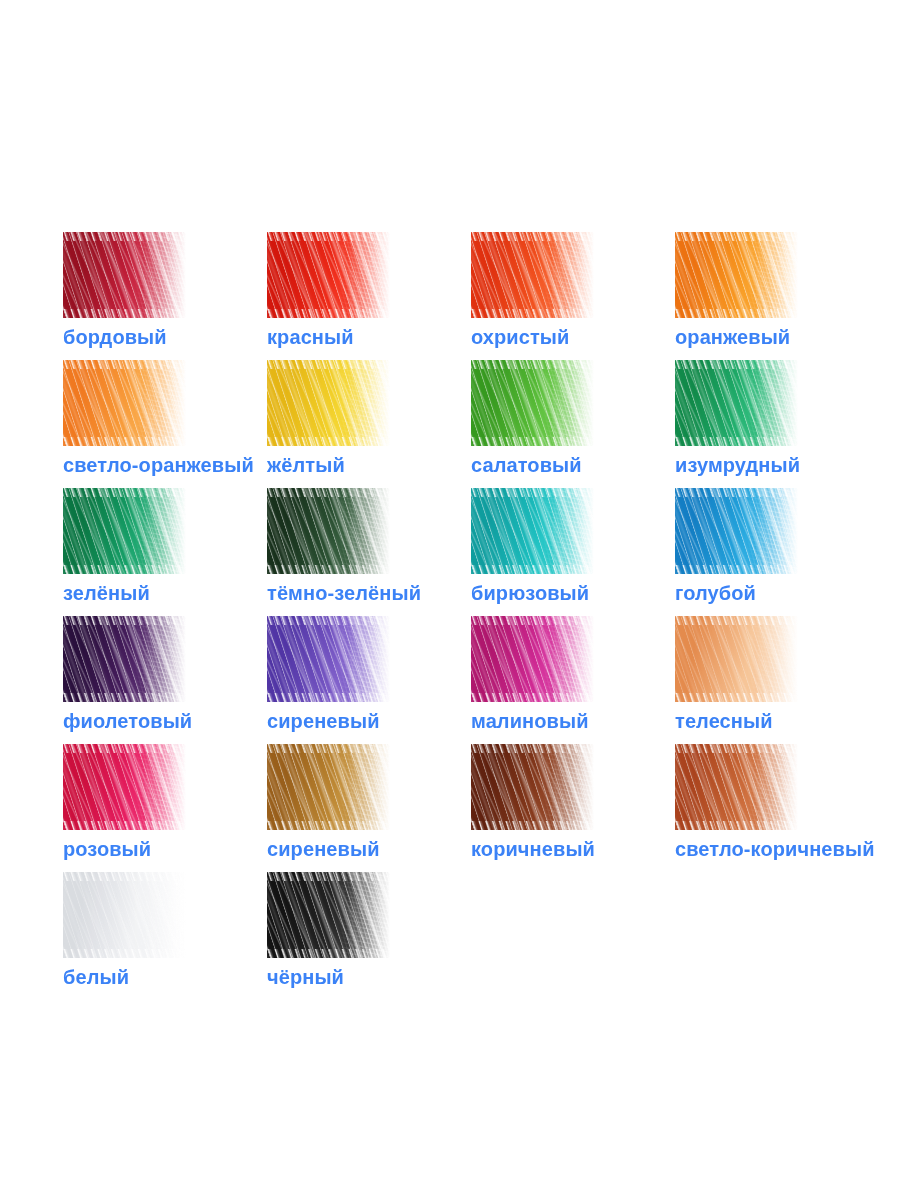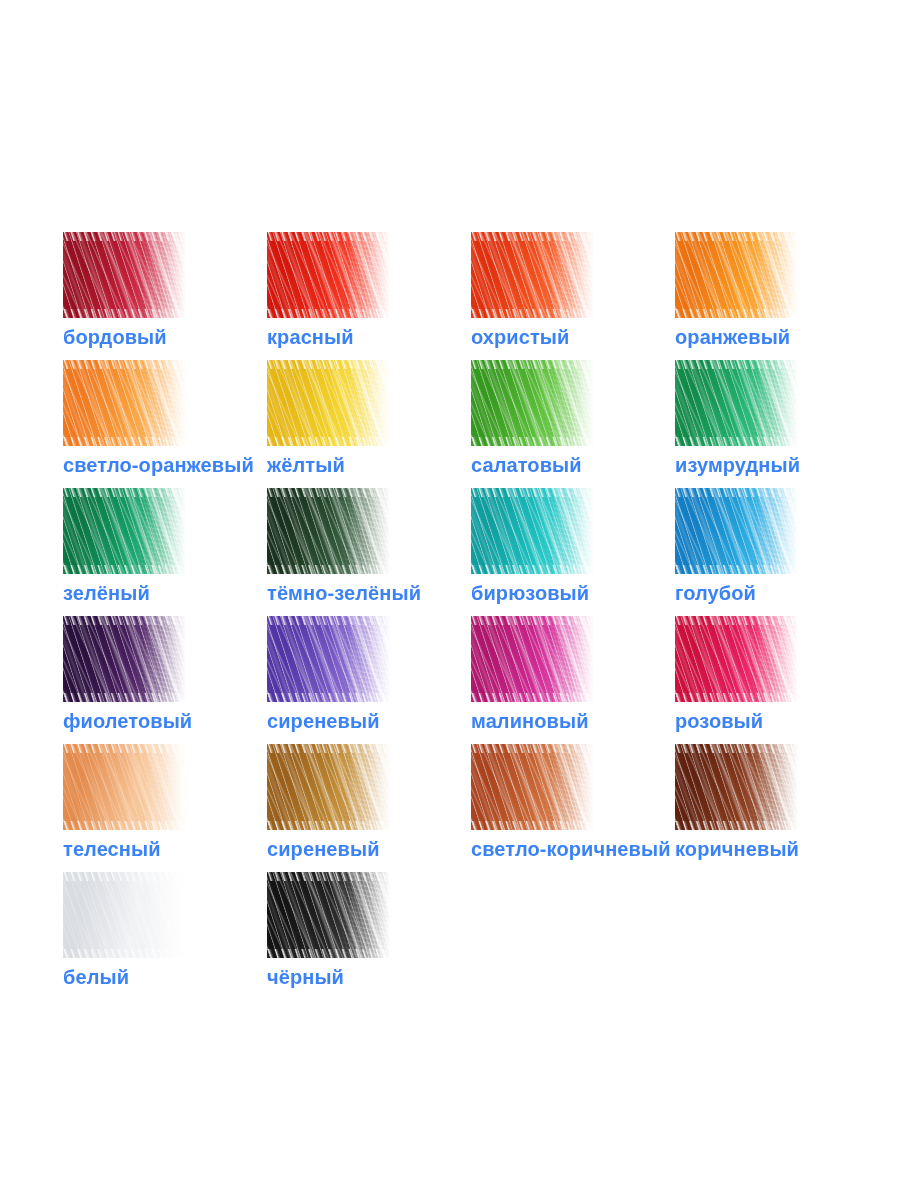--- a/index.html
+++ b/index.html
@@ -373,83 +373,83 @@
           <div class="patch-strokes"></div>
           <div class="patch-strokes2"></div>
           <div class="patch-streaks"></div>
           <div class="patch-grain"></div>
           <div class="patch-edge-top"></div>
           <div class="patch-edge-bottom"></div>
         </div>
         <div class="swatch-label">малиновый</div>
       </div>
       <div class="swatch-cell">
+        <div class="swatch-patch is-pale" style="--c: #f6c394; --cd: #eaa96f;">
+          <div class="patch-body"></div>
+          <div class="patch-core"></div>
+          <div class="patch-strokes"></div>
+          <div class="patch-strokes2"></div>
+          <div class="patch-streaks"></div>
+          <div class="patch-grain"></div>
+          <div class="patch-edge-top"></div>
+          <div class="patch-edge-bottom"></div>
+        </div>
+        <div class="swatch-label">телесный</div>
+      </div>
+      <div class="swatch-cell">
         <div class="swatch-patch" style="--c: #e91e63; --cd: #c60b4b;">
           <div class="patch-body"></div>
           <div class="patch-core"></div>
           <div class="patch-strokes"></div>
           <div class="patch-strokes2"></div>
           <div class="patch-streaks"></div>
           <div class="patch-grain"></div>
           <div class="patch-edge-top"></div>
           <div class="patch-edge-bottom"></div>
         </div>
         <div class="swatch-label">розовый</div>
       </div>
       <div class="swatch-cell">
-        <div class="swatch-patch is-pale" style="--c: #f6c394; --cd: #eaa96f;">
-          <div class="patch-body"></div>
-          <div class="patch-core"></div>
-          <div class="patch-strokes"></div>
-          <div class="patch-strokes2"></div>
-          <div class="patch-streaks"></div>
-          <div class="patch-grain"></div>
-          <div class="patch-edge-top"></div>
-          <div class="patch-edge-bottom"></div>
-        </div>
-        <div class="swatch-label">телесный</div>
-      </div>
-      <div class="swatch-cell">
         <div class="swatch-patch" style="--c: #c08a33; --cd: #a06e1e;">
           <div class="patch-body"></div>
           <div class="patch-core"></div>
           <div class="patch-strokes"></div>
           <div class="patch-strokes2"></div>
           <div class="patch-streaks"></div>
           <div class="patch-grain"></div>
           <div class="patch-edge-top"></div>
           <div class="patch-edge-bottom"></div>
         </div>
         <div class="swatch-label">сиреневый</div>
       </div>
       <div class="swatch-cell">
+        <div class="swatch-patch" style="--c: #8b3c1d; --cd: #6d2a11;">
+          <div class="patch-body"></div>
+          <div class="patch-core"></div>
+          <div class="patch-strokes"></div>
+          <div class="patch-strokes2"></div>
+          <div class="patch-streaks"></div>
+          <div class="patch-grain"></div>
+          <div class="patch-edge-top"></div>
+          <div class="patch-edge-bottom"></div>
+        </div>
+        <div class="swatch-label">коричневый</div>
+      </div>
+      <div class="swatch-cell">
         <div class="swatch-patch" style="--c: #cd6b38; --cd: #b15222;">
           <div class="patch-body"></div>
           <div class="patch-core"></div>
           <div class="patch-strokes"></div>
           <div class="patch-strokes2"></div>
           <div class="patch-streaks"></div>
           <div class="patch-grain"></div>
           <div class="patch-edge-top"></div>
           <div class="patch-edge-bottom"></div>
         </div>
         <div class="swatch-label">светло-коричневый</div>
-      </div>
-      <div class="swatch-cell">
-        <div class="swatch-patch" style="--c: #8b3c1d; --cd: #6d2a11;">
-          <div class="patch-body"></div>
-          <div class="patch-core"></div>
-          <div class="patch-strokes"></div>
-          <div class="patch-strokes2"></div>
-          <div class="patch-streaks"></div>
-          <div class="patch-grain"></div>
-          <div class="patch-edge-top"></div>
-          <div class="patch-edge-bottom"></div>
-        </div>
-        <div class="swatch-label">коричневый</div>
       </div>
       <div class="swatch-cell">
         <div class="swatch-patch is-pale" style="--c: #f1f2f4; --cd: #e2e4e8;">
           <div class="patch-body"></div>
           <div class="patch-core"></div>
           <div class="patch-strokes"></div>
           <div class="patch-strokes2"></div>
           <div class="patch-streaks"></div>
           <div class="patch-grain"></div>
           <div class="patch-edge-top"></div>

